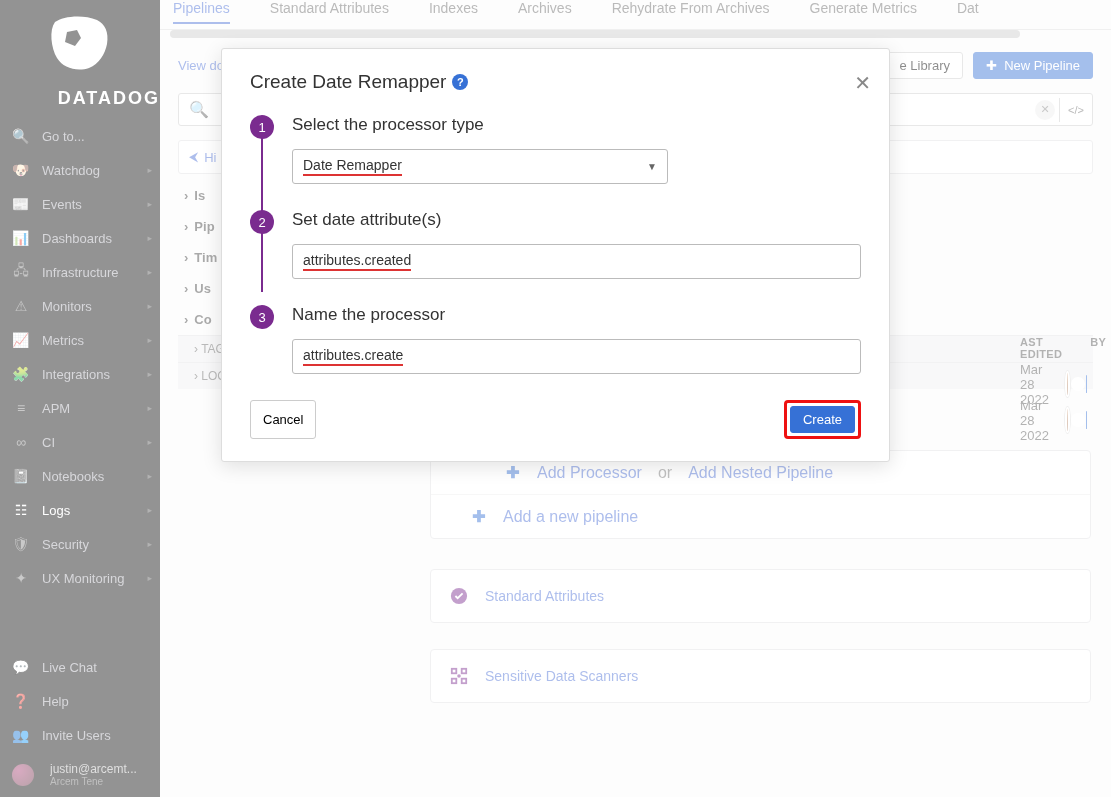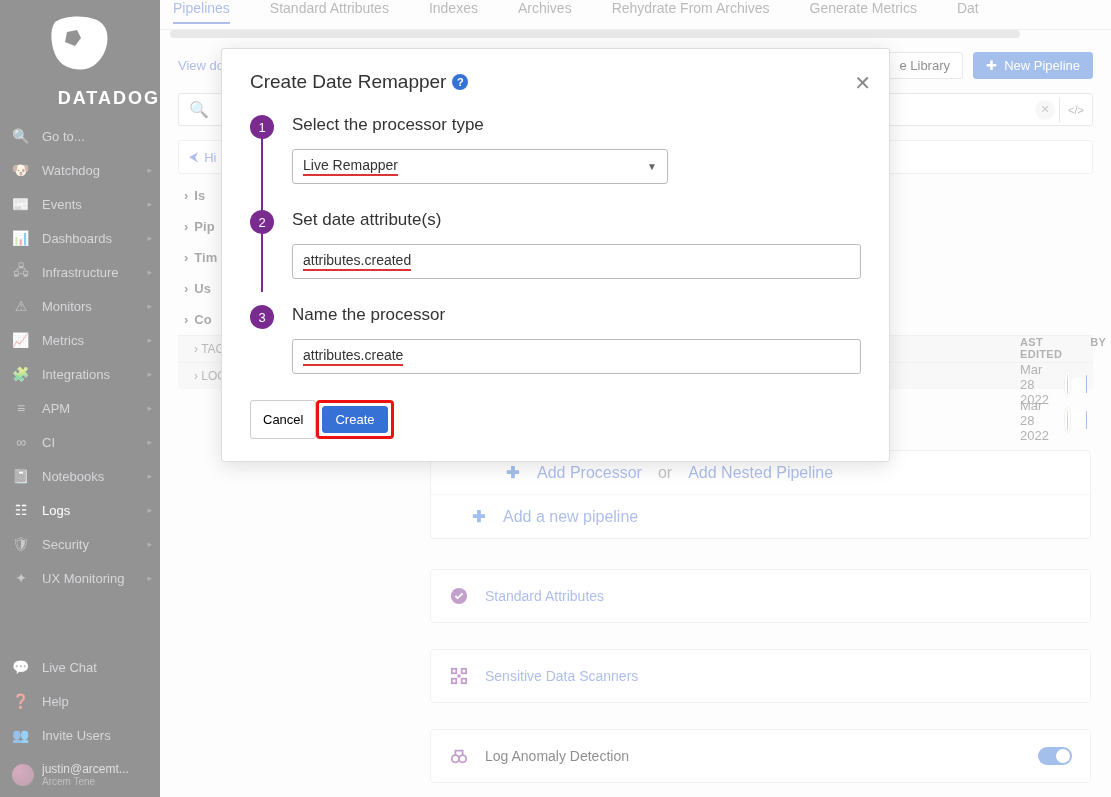--- a/index.html
+++ b/index.html
@@ -7,21 +7,21 @@
 .sidebar { position:absolute; left:0; top:0; width:160px; height:100%; background:#111; color:#a8a8b0; font-size:13px; }
 .logo { text-align:right; padding:14px 0 10px; color:#fff; }
 .logo svg { display:block; margin:0 auto 6px; }
 .brand { font-weight:700; letter-spacing:2px; font-size:18px; color:#fff; }
 .nav-item { display:flex; align-items:center; padding:8px 12px; gap:12px; cursor:pointer; position:relative; }
 .nav-item.active { color:#fff; }
 .nav-item .caret { position:absolute; right:8px; font-size:9px; color:#555; }
 .nav-icon { width:18px; height:18px; display:flex; align-items:center; justify-content:center; color:#888; font-size:14px; flex-shrink:0; }
 .nav-item.active .nav-icon { color:#fff; }
 .footer-nav { position:absolute; bottom:0; width:100%; }
-.user-row { display:flex; align-items:center; gap:8px; padding:10px 12px; }
+.user-row { display:flex; align-items:center; gap:16px; padding:10px 12px; }
 .user-avatar { width:22px; height:22px; border-radius:50%; background:radial-gradient(circle at 30% 30%, #a47, #634); flex-shrink:0; }
 .user-email { font-size:12px; color:#bbb; overflow:hidden; text-overflow:ellipsis; white-space:nowrap; }
 .user-sub { font-size:10px; color:#777; }
 .main { position:absolute; left:160px; top:0; right:0; height:100%; background:#fbfbfb; }
 .tabs { display:flex; gap:40px; padding:0 13px; font-size:14px; color:#666; border-bottom:1px solid #ddd; height:30px; align-items:flex-start; }
 .tab { padding-bottom:6px; cursor:pointer; white-space:nowrap; }
 .tab.active { color:#4b6fd6; border-bottom:2px solid #4b6fd6; font-weight:500; }
 .tabscroll { height:8px; background:#ccc; margin:0 10px; border-radius:4px; width:850px; }
 .toolbar { display:flex; align-items:center; padding:14px 18px; gap:10px; font-size:13px; }
 .link { color:#4b6fd6; cursor:pointer; }
@@ -52,21 +52,21 @@
 .steps { margin-top:22px; position:relative; }
 .step-line { position:absolute; left:11px; top:20px; bottom:82px; width:2px; background:#7a2b8f; z-index:0; }
 .step { display:flex; gap:18px; margin-bottom:26px; position:relative; z-index:1; }
 .step-num { width:24px; height:24px; border-radius:50%; background:#7a2b8f; color:#fff; font-size:13px; display:flex; align-items:center; justify-content:center; flex-shrink:0; }
 .step-body { flex:1; }
 .step-title { font-size:17px; color:#333; margin-bottom:14px; }
 .select-box { border:1px solid #bbb; border-radius:3px; padding:7px 10px; font-size:14px; color:#333; display:flex; align-items:center; width:376px; background:#fff; cursor:pointer; }
 .select-box .dd { margin-left:auto; color:#666; font-size:10px; }
 .underline-red { border-bottom:2px solid #d33; display:inline-block; padding-bottom:1px; }
 .text-input { border:1px solid #bbb; border-radius:3px; padding:7px 10px; font-size:14px; color:#333; width:100%; background:#fff; }
-.modal-actions { display:flex; justify-content:flex-start; gap:0; margin-top:6px; }
+.modal-actions { display:flex; justify-content:space-between; gap:10px; margin-top:6px; }
 .highlight-box { border:3px solid #e11; border-radius:4px; padding:3px; display:inline-block; }
 .bx-row { display:flex; align-items:center; padding:12px 14px; gap:16px; border-top:1px solid #eee; }
 .bx-row:first-child { border-top:none; }
 .plus { color:#3671d6; font-weight:700; font-size:16px; width:16px; text-align:center; }
 .or { color:#777; }
 .row-link { color:#4b6fd6; }
 .icon-box { width:20px; height:20px; display:flex; align-items:center; justify-content:center; }
 .row-icon { width:18px; height:18px; }
 .section-row { border:1px solid #e0e0e3; border-radius:4px; background:#fff; display:flex; align-items:center; padding:16px 18px; gap:16px; font-size:14px; margin-bottom:26px; }
 .right-col { position:absolute; left:860px; top:330px; right:24px; }
@@ -278,53 +278,41 @@
         <svg class="row-icon" viewBox="0 0 20 20">
             <rect x="2" y="2" width="5" height="5" fill="none" stroke="#7a2b8f" stroke-width="2"></rect>
             <rect x="13" y="2" width="5" height="5" fill="none" stroke="#7a2b8f" stroke-width="2"></rect>
             <rect x="2" y="13" width="5" height="5" fill="none" stroke="#7a2b8f" stroke-width="2"></rect>
             <rect x="13" y="13" width="5" height="5" fill="none" stroke="#7a2b8f" stroke-width="2"></rect>
             <circle cx="10" cy="10" r="2" fill="#7a2b8f"></circle>
           </svg>
       </span>
       <span class="row-link">Sensitive Data Scanners</span>
     </div>
-    <div class="section-row">
-      <span class="icon-box" style="color:#7a2b8f">
-        <svg class="row-icon" viewBox="0 0 20 20">
-            <circle cx="6" cy="13" r="4" fill="none" stroke="#7a2b8f" stroke-width="2"></circle>
-            <circle cx="14" cy="13" r="4" fill="none" stroke="#7a2b8f" stroke-width="2"></circle>
-            <path d="M6 9 L6 4 L14 4 L14 9" fill="none" stroke="#7a2b8f" stroke-width="2"></path>
-          </svg>
-      </span>
-      <span class="label">Log Anomaly Detection</span>
-      <span style="flex:1"></span>
-      <div class="toggle"></div>
-    </div>
 
   </div>
 </div>
 
 <div class="overlay"></div>
 <div class="modal">
   <h2>
     <span>Create Date Remapper</span>
     <span class="help-icon">?</span>
   </h2>
   <span class="close">✕</span>
 
   <div class="steps">
     <div class="step-line"></div>
 
     <div class="step">
       <div class="step-num">1</div>
       <div class="step-body">
         <div class="step-title">Select the processor type</div>
         <div class="select-box">
-          <span class="underline-red">Live Remapper</span>
+          <span class="underline-red">Date Remapper</span>
           <span class="dd">▼</span>
         </div>
       </div>
     </div>
 
     <div class="step">
       <div class="step-num">2</div>
       <div class="step-body">
         <div class="step-title">Set date attribute(s)</div>
         <div class="text-input">

